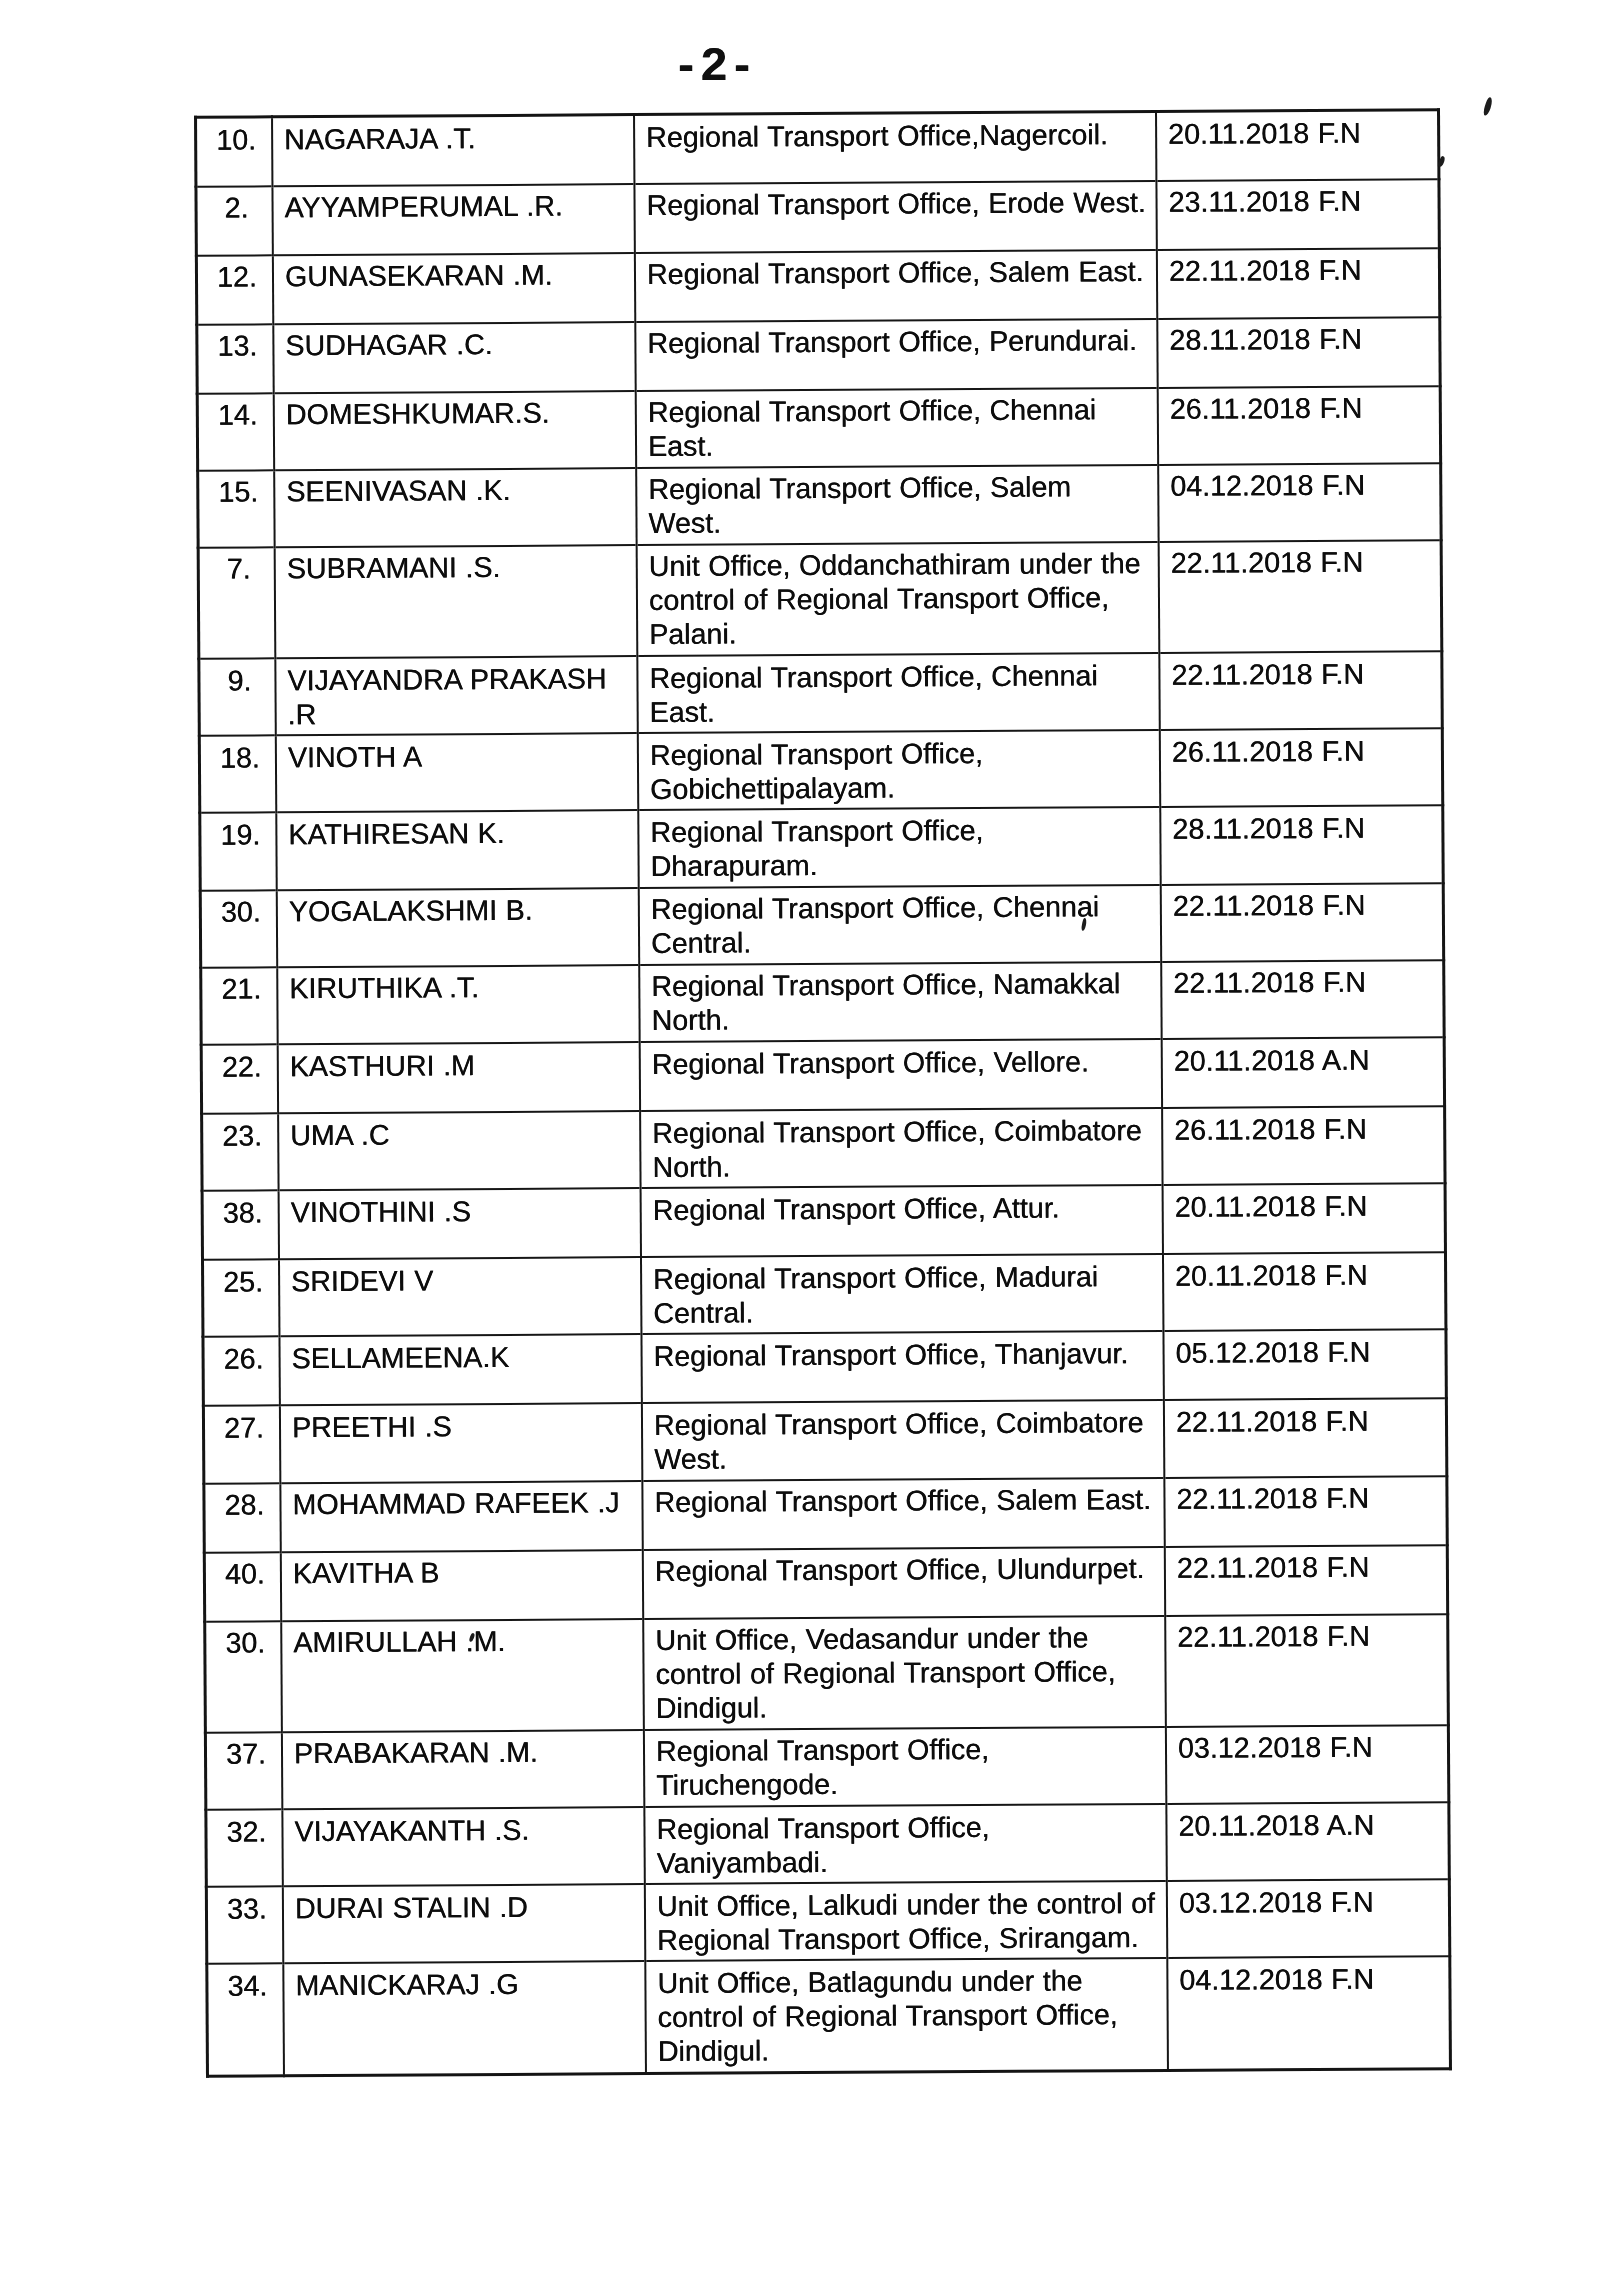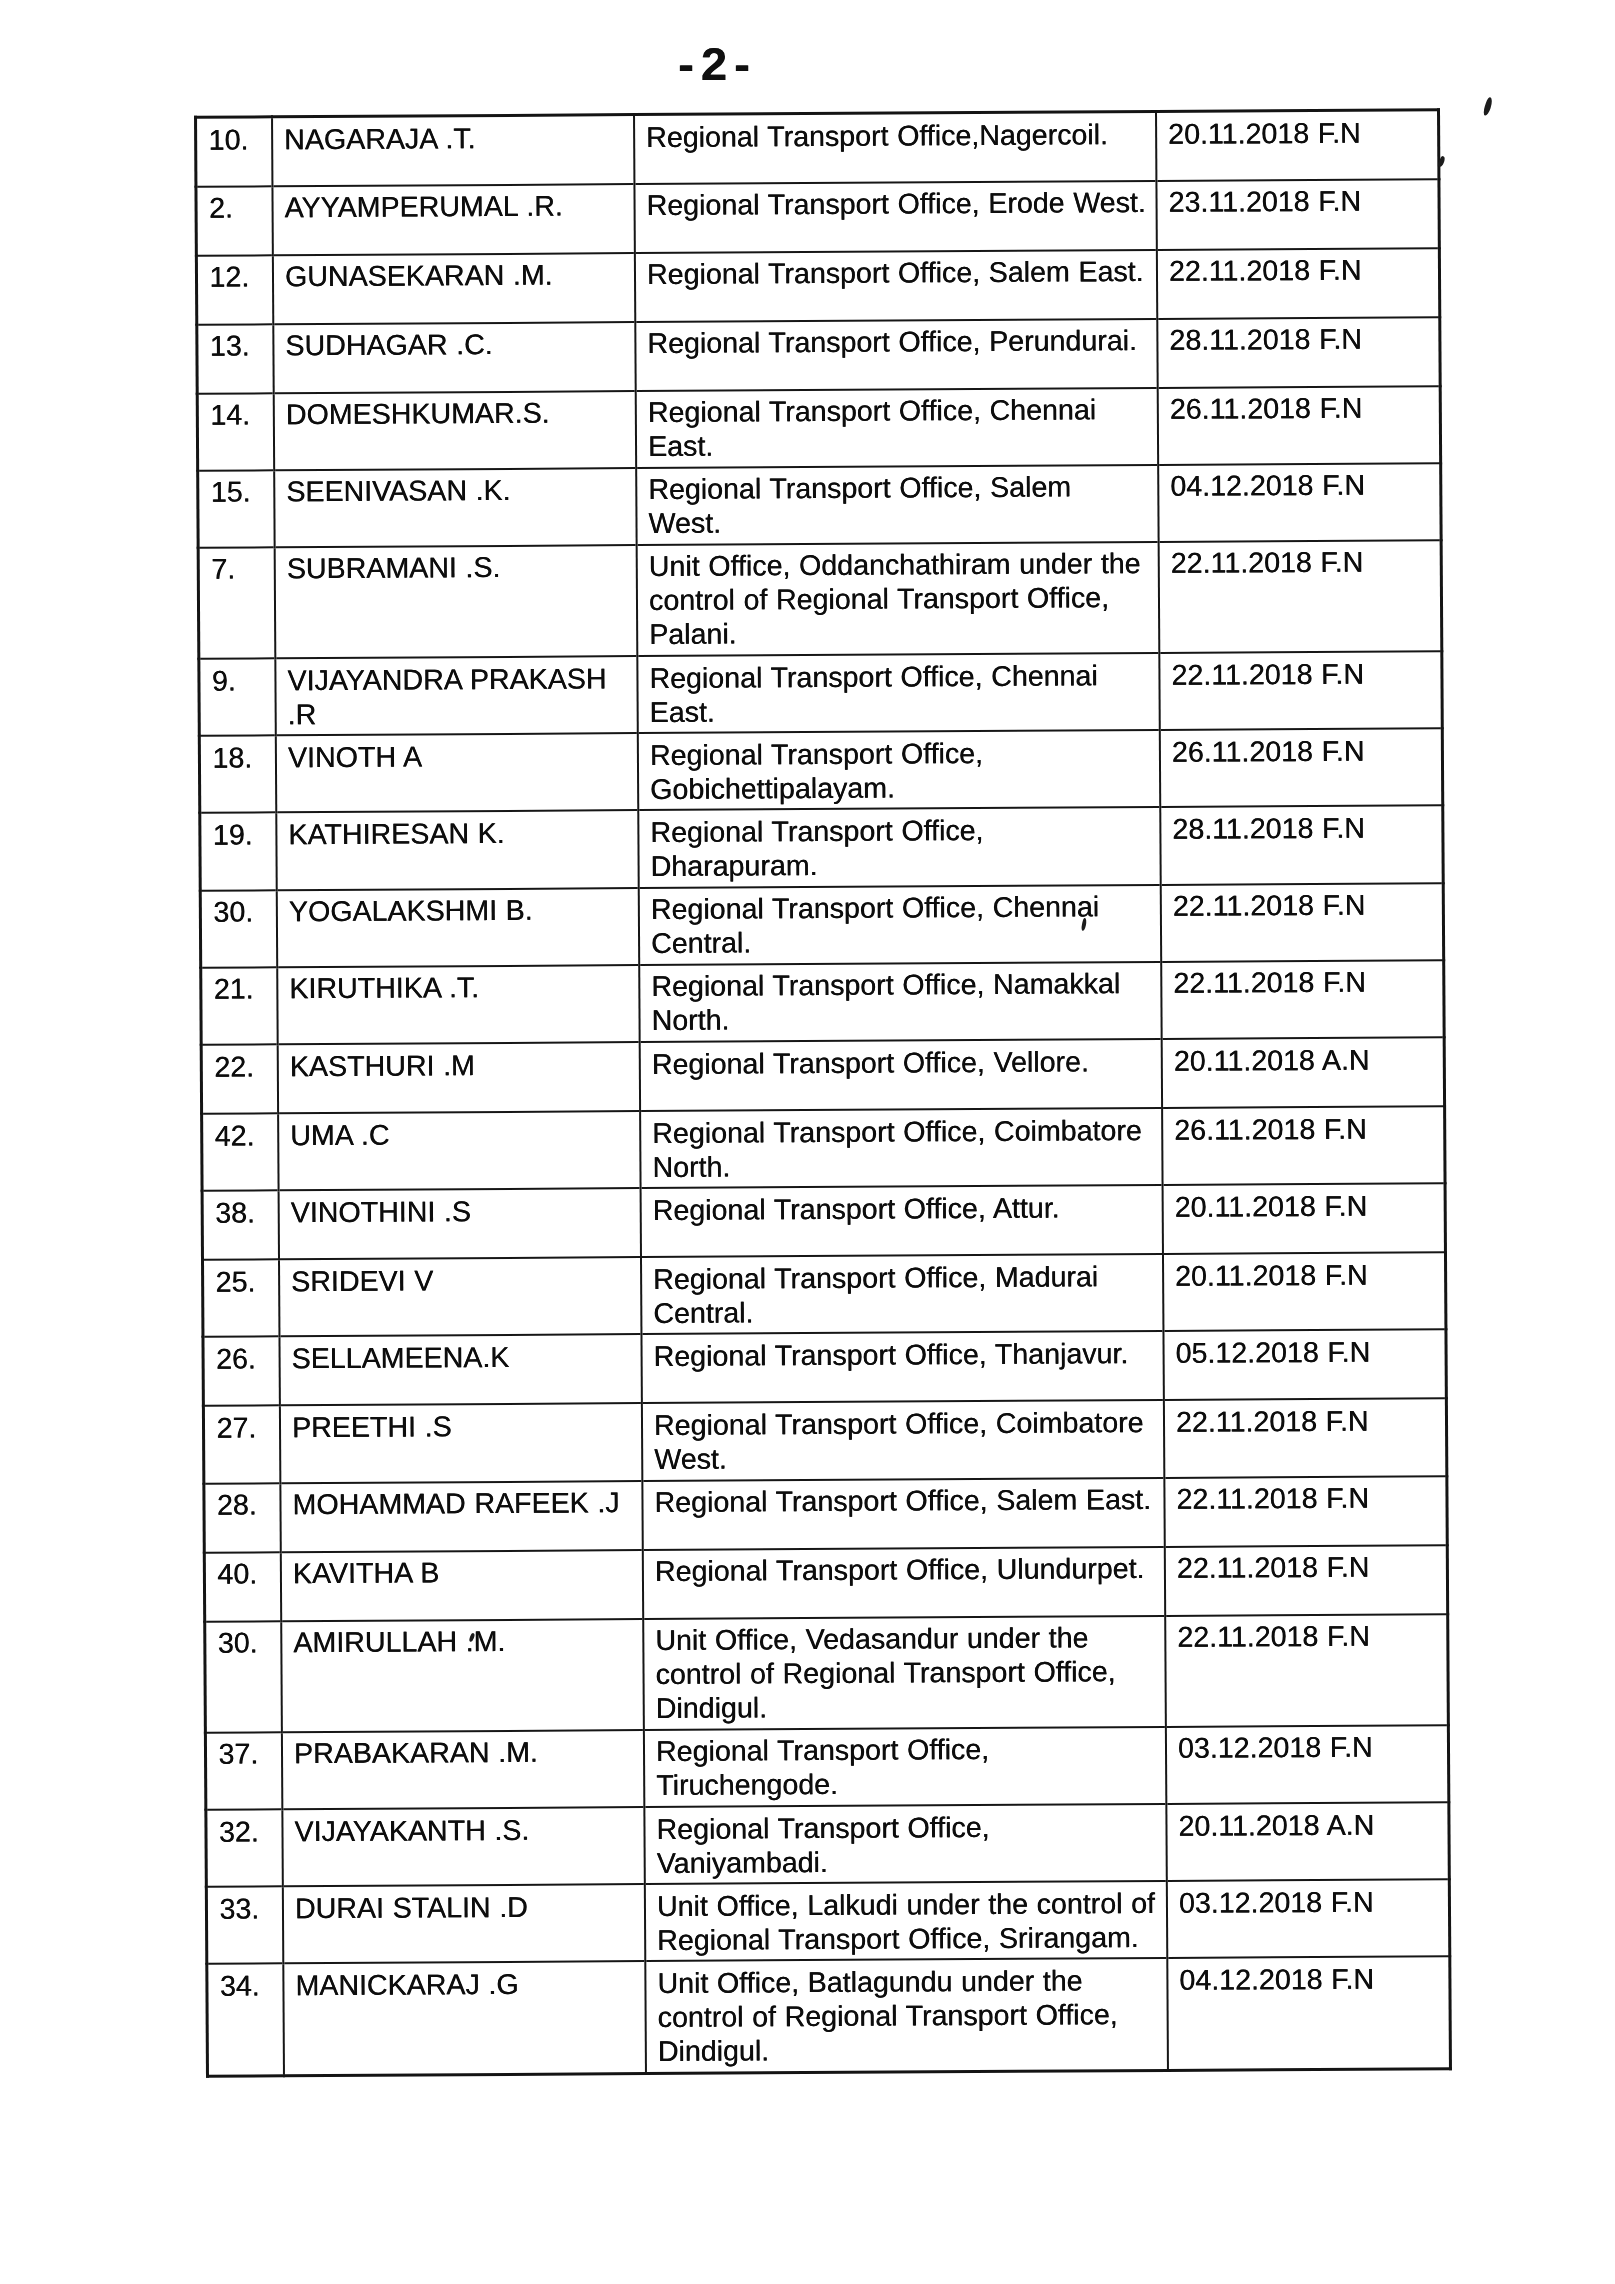--- a/index.html
+++ b/index.html
@@ -40,21 +40,21 @@
     vertical-align:top;
     font-size:28.6px;
     line-height:34px;
     padding:3.6px 7.1px 3.6px 11.4px;
     color:#0d0d0d;
     text-shadow:0.4px 0 0 currentColor;
     word-spacing:0.7px;
   }
   table.roster td:first-child{border-left:none;}
   table.roster tr{height:69px;}
-  td.c1{padding-left:17px;padding-right:2.9px;}
+  td.c1{padding-left:17px;padding-right:2.9px;text-align:center;}
   td.c2{padding-right:36px;}
   td.c3{padding-right:39px;}
   td.c4{padding-right:7.1px;white-space:nowrap;}
   
   .artifact{position:absolute;background:#1c1c1c;border-radius:40% 60% 50% 50%;}
   .a1{top:97px;left:1485px;width:6.4px;height:18.6px;transform:rotate(18deg);}
   .a2{top:156px;left:1439px;width:5px;height:11.4px;transform:rotate(24deg);}
   .a3{top:918px;left:1082px;width:4.3px;height:13px;transform:rotate(12deg);}
   .a4{top:1633px;left:470px;width:4.3px;height:8.6px;transform:rotate(20deg);border-radius:50%;}
 </style>
@@ -156,21 +156,21 @@
   </tr>
 
   <tr>
     <td class="c1">22.</td>
     <td class="c2">KASTHURI .M</td>
     <td class="c3">Regional Transport Office, Vellore.</td>
     <td class="c4">20.11.2018 A.N</td>
   </tr>
 
   <tr>
-    <td class="c1">42.</td>
+    <td class="c1">23.</td>
     <td class="c2">UMA .C</td>
     <td class="c3">Regional Transport Office, Coimbatore North.</td>
     <td class="c4">26.11.2018 F.N</td>
   </tr>
 
   <tr>
     <td class="c1">38.</td>
     <td class="c2">VINOTHINI .S</td>
     <td class="c3">Regional Transport Office, Attur.</td>
     <td class="c4">20.11.2018 F.N</td>

